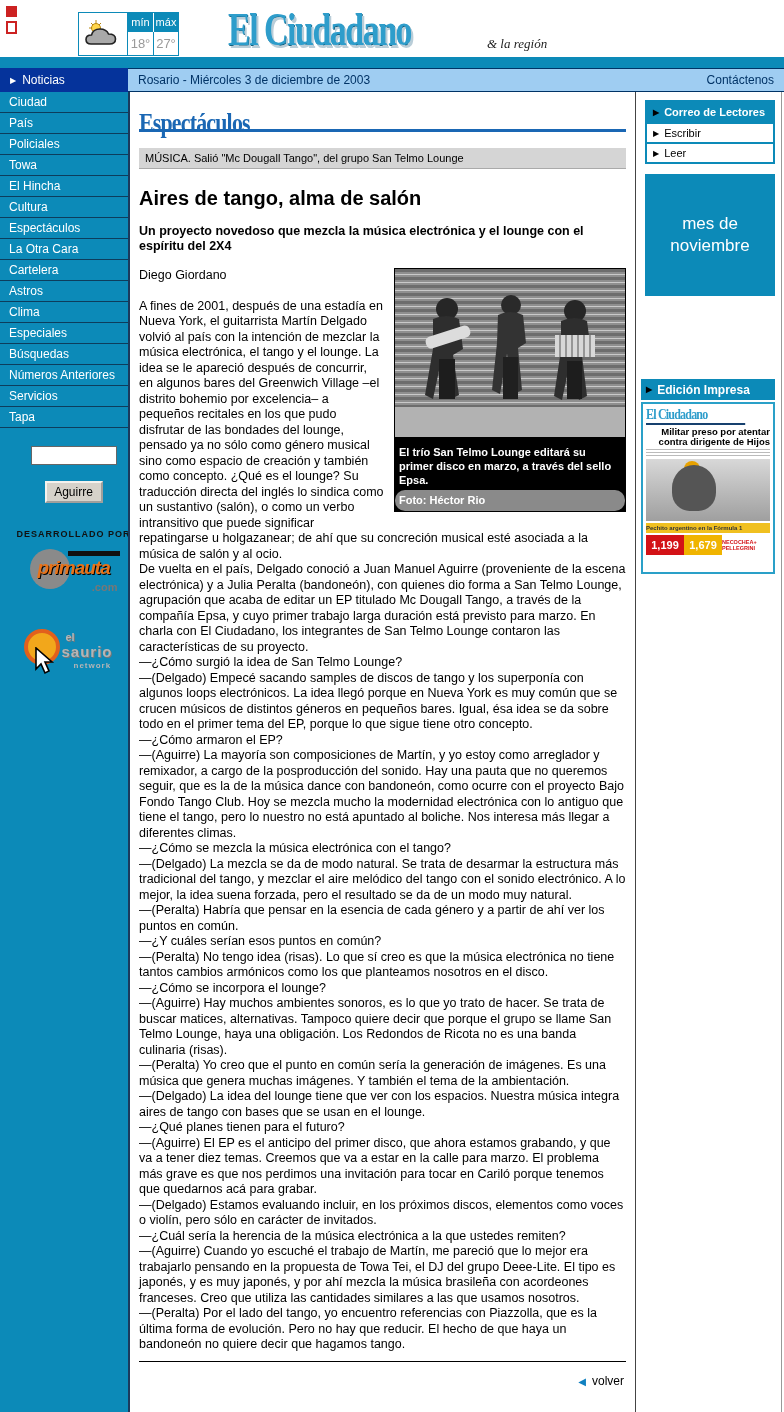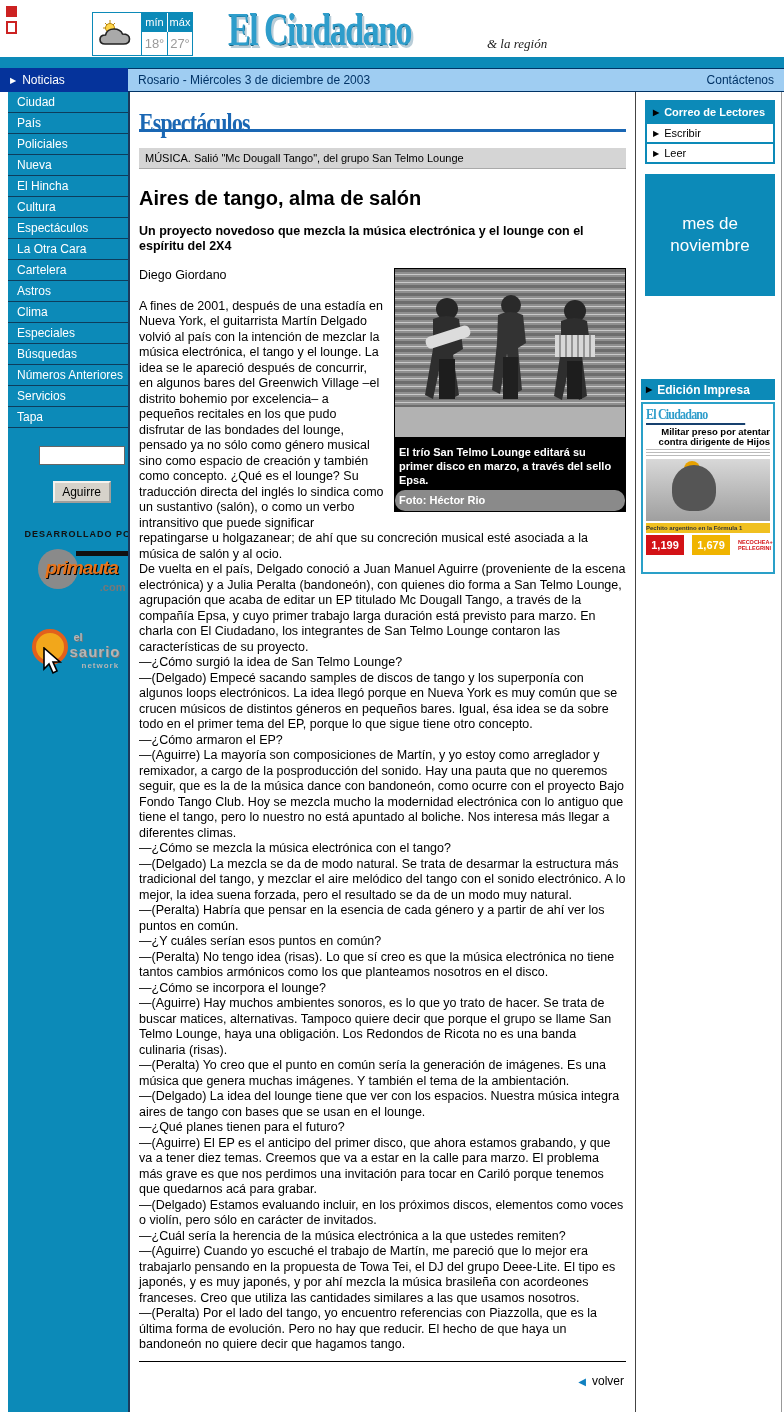--- a/index.html
+++ b/index.html
@@ -6,21 +6,21 @@
   html,body { background:#fff; }
   body {
     width:784px; height:1412px; position:relative; overflow:hidden;
     font-family:"Liberation Sans", sans-serif; color:#000;
   }
   
   .corner-icon { position:absolute; left:6px; top:6px; width:14px; }
   .corner-icon .sq1 { width:11px; height:11px; background:#cc2222; }
   .corner-icon .sq2 { width:11px; height:13px; border:2px solid #cc2222; margin-top:4px; }
   .weather {
-    position:absolute; left:92px; top:12px; width:101px; height:44px;
+    position:absolute; left:78px; top:12px; width:101px; height:44px;
     border:1px solid #0c8ab8; display:flex; background:#fff;justify-content:space-between;
   }
   .w-icon { width:49px; border-right:1px solid #0c8ab8; display:flex; align-items:center; justify-content:center; }
   .w-grid { flex:1; display:grid; grid-template-columns:1fr 1fr; grid-template-rows:19px 23px; }
   .w-h { background:#0c8ab8; color:#fff; font-size:11px; text-align:center; line-height:19px; }
   .w-h + .w-h { border-left:1px solid #fff; }
   .w-v { color:#9a9a9a; font-size:13px; text-align:center; line-height:23px; background:#fff; }
   .w-v + .w-v { border-left:1px solid #0c8ab8; }
   .masthead {
     position:absolute; left:228px; top:2px; font-family:"Liberation Serif", serif;
@@ -33,21 +33,21 @@
   .teal-strip { position:absolute; left:0; top:57px; width:784px; height:11px; background:#0c8ab8; }
   .nav-row { position:absolute; left:0; top:68px; width:784px; height:24px; display:flex; }
   .nav-current { width:128px; background:#05339b; color:#fff; font-size:12px;
     display:flex; align-items:center; padding-left:10px; gap:6px; }
   .date-bar { flex:1; background:#9fcdf2; border-top:1px solid #003366; border-bottom:1px solid #003366;
     color:#003366; font-size:12px; display:flex; align-items:center; padding:0 10px; }
   .date-bar .contact { margin-left:auto; }
   .arrow-w { font-size:8px; color:#fff; }
   .arrow-b { font-size:8px; color:#000; }
   
-  .sidebar { position:absolute; left:8px; top:92px; width:147px; height:1320px; background:#0c8ab8; }
+  .sidebar { position:absolute; left:0; top:92px; width:147px; height:1320px; background:#0c8ab8; }
   .side-item { height:21px; line-height:20px; color:#fff; font-size:12px; padding-left:9px;
     border-bottom:1px solid #0d3d5c; cursor:pointer; }
   .search-area { padding:18px 0 0 0; text-align:center; }
   .search-input { width:86px; height:19px; border:1px solid #666; background:#fff; }
   .buscar-btn { margin-top:16px; width:58px; height:22px; background:#d6d2ca; font-size:12px;
     border:2px outset #f4f2ee; cursor:pointer; }
   .devby { margin-top:26px; color:#111; font-size:9px; font-weight:bold; letter-spacing:1px; }
   .primauta { position:relative; width:92px; height:46px; margin:8px auto 0 auto; cursor:pointer; }
   .pm-circle { position:absolute; left:2px; top:2px; width:40px; height:40px; border-radius:50%; background:#8a8a8a; }
   .pm-bar { position:absolute; right:0; top:4px; width:52px; height:5px; background:#111; }
@@ -103,21 +103,21 @@
   .thumb-headline { font-size:9.5px; font-weight:bold; line-height:10px; margin-top:2px;text-align:right; }
   .thumb-lines { height:8px; margin-top:2px;
     background:repeating-linear-gradient(#bbb 0 1px, #fff 1px 3px); }
   .thumb-photo { height:62px; margin-top:2px; position:relative;
     background:linear-gradient(#d8d8d8, #9f9f9f); }
   .thumb-photo .blob { position:absolute; left:26px; top:6px; width:44px; height:46px; border-radius:50% 50% 40% 40%;
     background:#555; }
   .thumb-photo .blob2 { position:absolute; left:38px; top:2px; width:16px; height:16px; border-radius:50%; background:#e8a200; }
   .thumb-strip { margin-top:2px; background:#f0c020; color:#4a2; color:#333; font-size:6px; font-weight:bold;
     height:10px; line-height:10px; overflow:hidden; white-space:nowrap; }
-  .thumb-bottom { display:flex; margin-top:2px; height:20px; align-items:stretch; gap:8px; }
+  .thumb-bottom { display:flex; margin-top:2px; height:20px; align-items:stretch; gap:0; }
   .price { flex:0 0 38px; color:#fff; font-weight:bold; font-size:11px; display:flex;
     align-items:center; justify-content:center; }
   .price.red { background:#d31216; }
   .price.yel { background:#f0b400; }
   .promo { flex:1; color:#d31216; font-size:5.5px; font-weight:bold; line-height:6px;
     display:flex; align-items:center; }
 </style>
 </head>
 <body>
 
@@ -162,21 +162,21 @@
     <span class="contact">Contáctenos</span>
   </div>
 </div>
 
 <div class="sidebar">
   <div>
 
   <div class="side-item">Ciudad</div>
       <div class="side-item">País</div>
       <div class="side-item">Policiales</div>
-      <div class="side-item">Nueva</div>
+      <div class="side-item">Towa</div>
       <div class="side-item">El Hincha</div>
       <div class="side-item">Cultura</div>
       <div class="side-item">Espectáculos</div>
       <div class="side-item">La Otra Cara</div>
       <div class="side-item">Cartelera</div>
       <div class="side-item">Astros</div>
       <div class="side-item">Clima</div>
       <div class="side-item">Especiales</div>
       <div class="side-item">Búsquedas</div>
       <div class="side-item">Números Anteriores</div>

